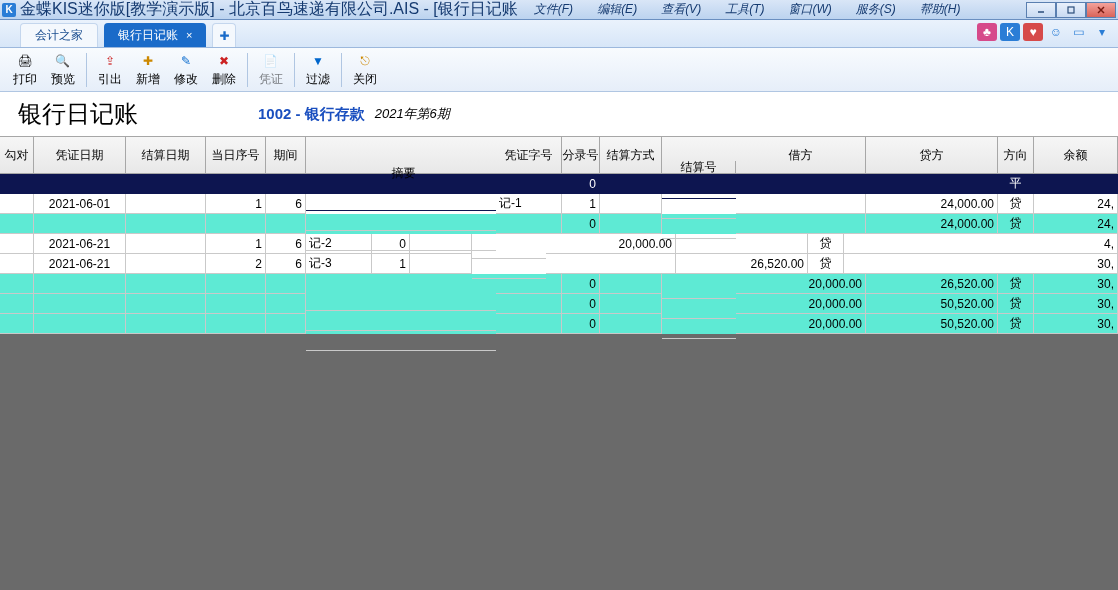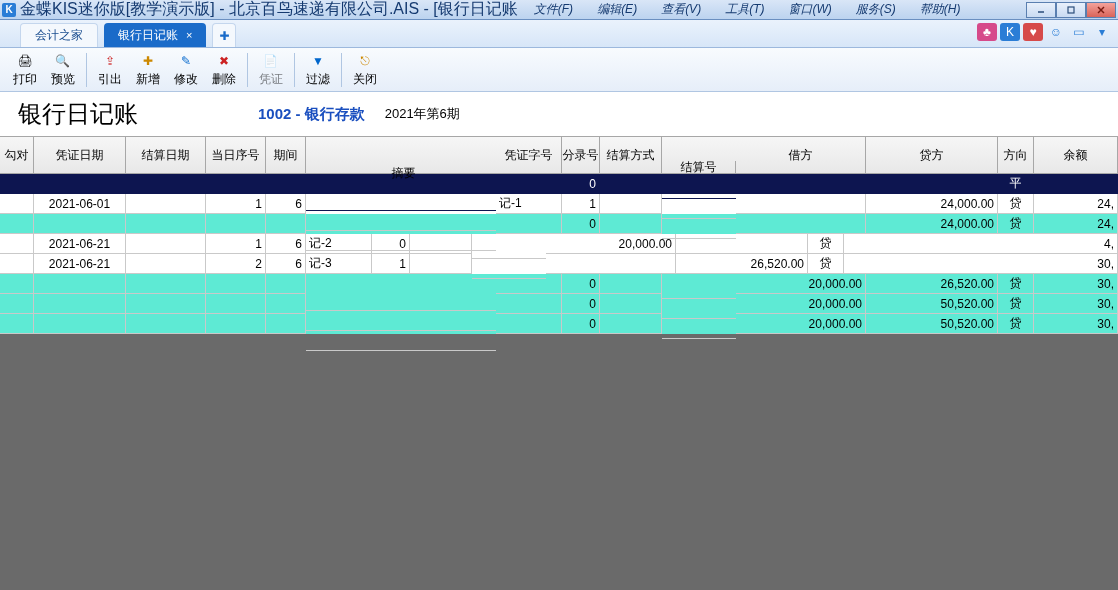--- a/index.html
+++ b/index.html
@@ -21,21 +21,21 @@
 .tab.plus { width: 24px; padding: 0; justify-content: center; background: #f4f8fd; border: 1px solid #c4d6ed; border-bottom:none; color:#1a6bc9; }
 .rtools { position: absolute; right: 6px; top: 3px; display: flex; gap: 3px; }
 .rtool { width: 20px; height: 18px; border-radius: 3px; display:flex;align-items:center;justify-content:center; font-size:12px; color:#fff; }
 .toolbar { height: 44px; background: linear-gradient(#f8fbfe,#e6eef9); border-bottom: 1px solid #b0c6e2; display: flex; align-items: center; padding: 0 6px; }
 .tbtn { display: flex; flex-direction: column; align-items: center; justify-content: center; width: 38px; height: 40px; font-size: 12px; color: #000; }
 .tbtn .ico { width: 18px; height: 18px; margin-bottom: 1px; display:flex;align-items:center;justify-content:center; }
 .tsep { width: 1px; height: 34px; background: #b0c6e2; margin: 0 4px; }
 .heading { height: 44px; background: #fff; display: flex; align-items: center; padding-left: 18px; }
 .heading h1 { font-size: 24px; font-weight: normal; color: #000; margin-right: 120px; font-family: "SimSun"; }
 .heading .acct { color: #1a4fbf; font-size: 15px; font-weight: bold; }
-.heading .period { color: #000; font-size: 13px; margin-left: 20px; }
+.heading .period { color: #000; font-size: 13px; margin-left: 10px; font-style: italic; }
 .grid-wrap { background: #fff; }
 .ghead { display: flex; height: 38px; background: linear-gradient(#f6f6f6,#e8e8e8); border-top: 1px solid #a7a7a7; border-bottom: 1px solid #a7a7a7; }
 .ghead > div { border-right: 1px solid #a7a7a7; display: flex; align-items: center; justify-content: center; font-size: 12px; color: #000; }
 .grow { display: flex; height: 20px; background: #fff; }
 .grow.yellow { background: #5eead4; }
 .grow.darkbar { background: #0d1550; color: #fff; }
 .grow > div { border-right: 1px solid #c9c9c9; border-bottom: 1px solid #c9c9c9; display: flex; align-items: center; font-size: 12px; padding: 0 3px; overflow: hidden; white-space: nowrap; }
 .c-chk { width: 34px; justify-content: center; }
 .c-vdate { width: 92px; justify-content: center; text-align: center; }
 .c-sdate { width: 80px; }

